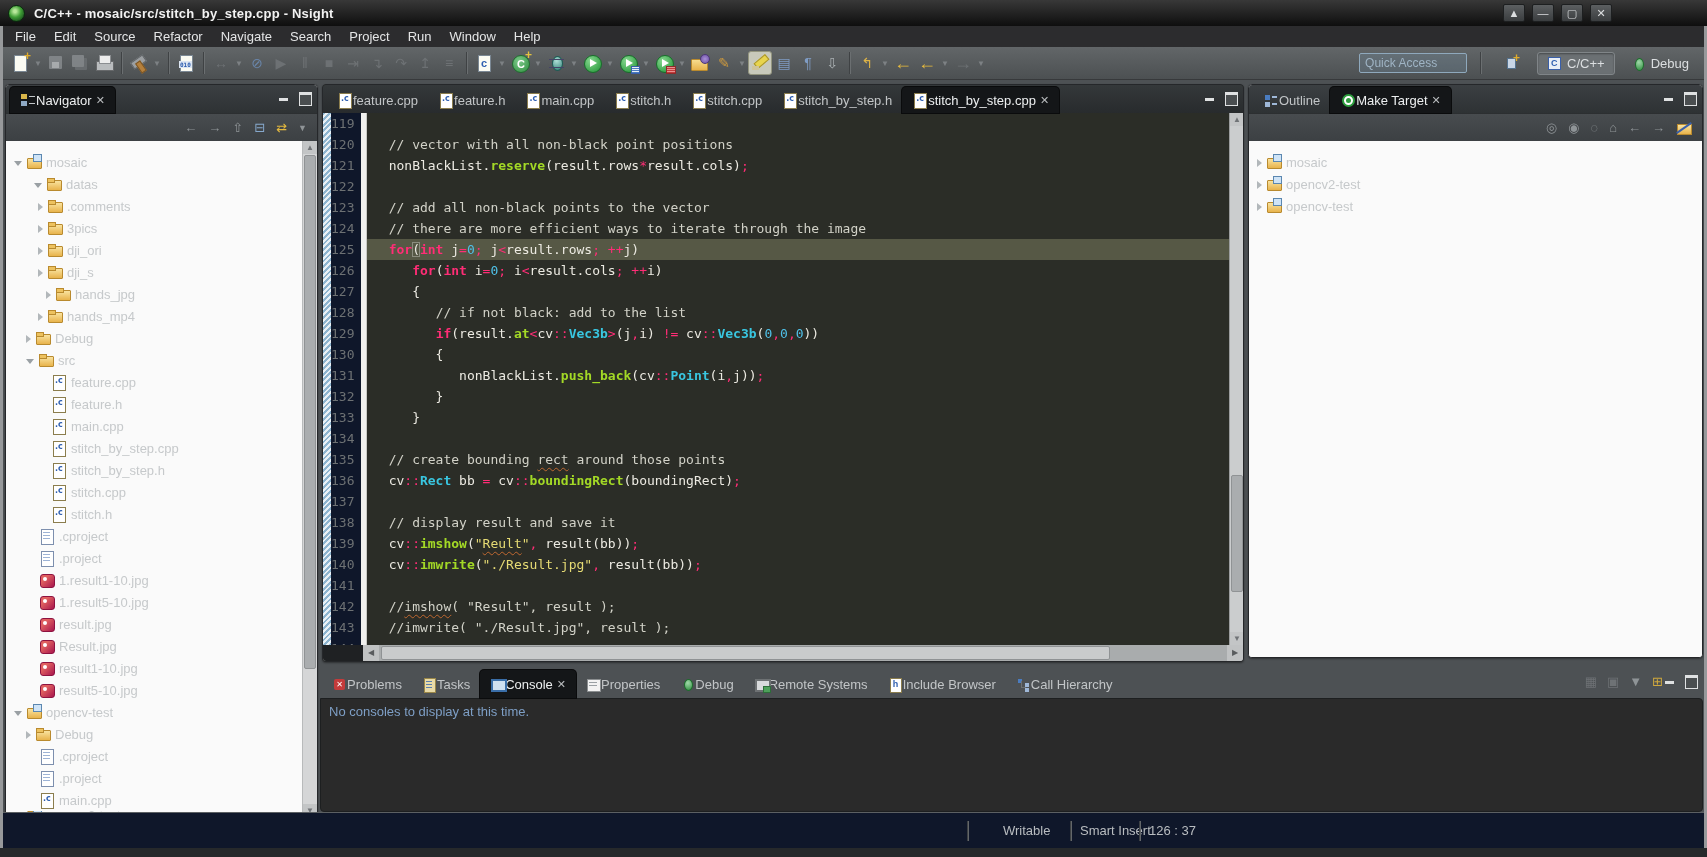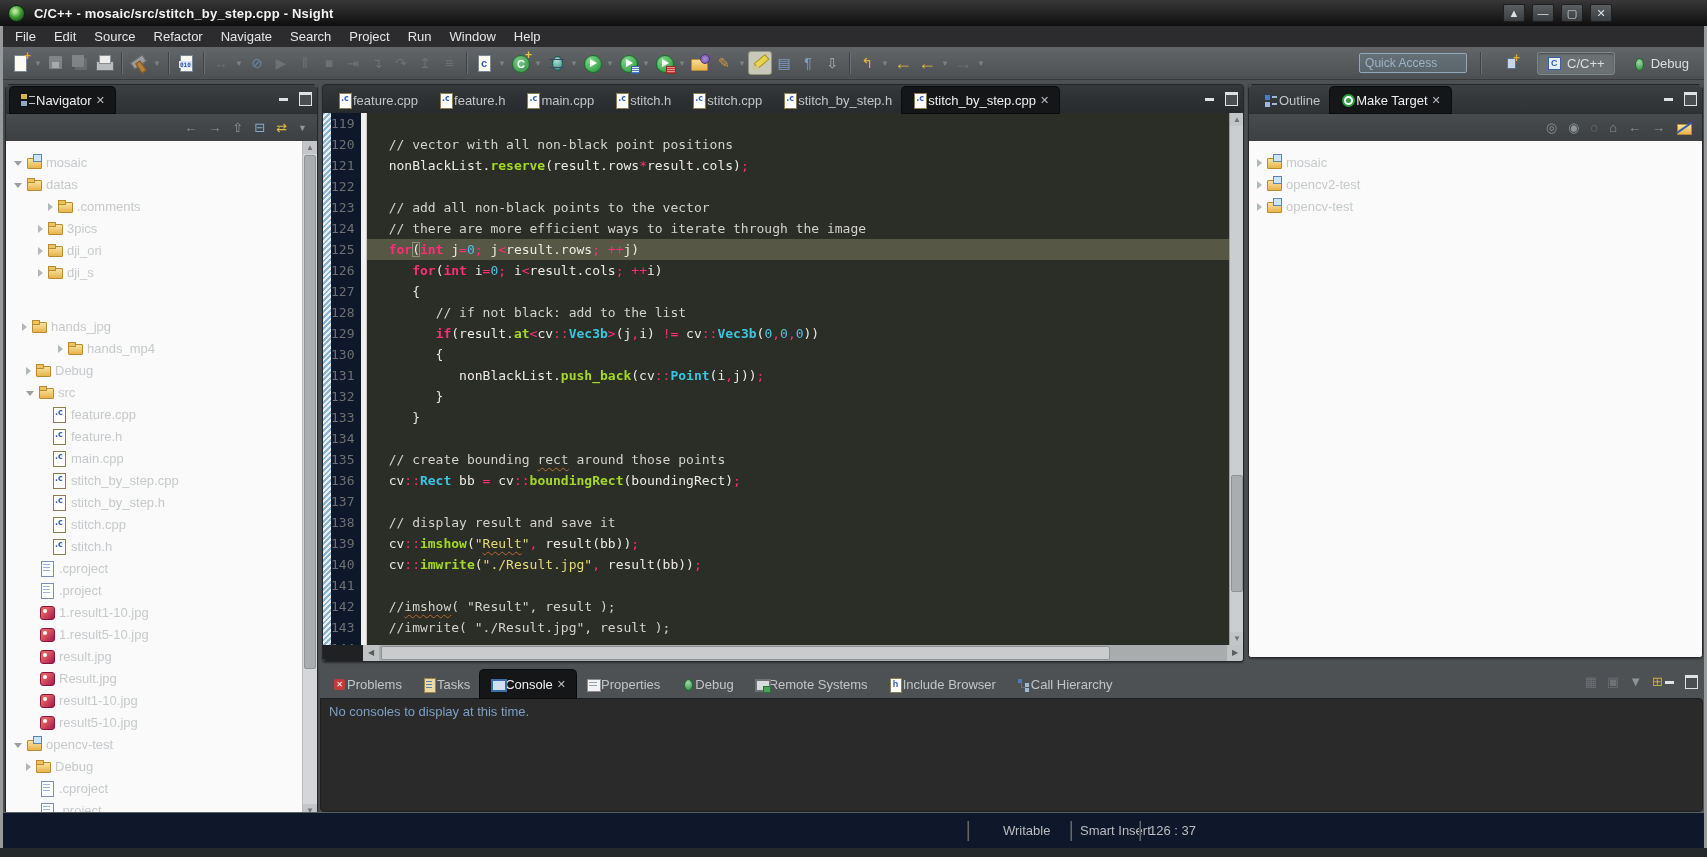--- a/index.html
+++ b/index.html
@@ -306,51 +306,51 @@
         <span class="pti" style="color: rgb(227, 184, 63);">⇄</span>
         <span class="pti" style="font-size: 9px;">▼</span>
       </div>
     <div id="nav-body">
       <div id="nav-tree">
           <div class="trow" style="padding-left: 8px;">
             <span class="exp open"></span>
             <span class="ei project"></span>
             <span class="tlabel">mosaic</span>
           </div>
-          <div class="trow" style="padding-left: 8px;">
+          <div class="trow" style="padding-left: 28px;">
             <span class="exp open"></span>
             <span class="ei folder"></span>
             <span class="tlabel">datas</span>
           </div>
-          <div class="trow" style="padding-left: 32px; margin-left: 10px;">
+          <div class="trow" style="padding-left: 32px;">
             <span class="exp closed"></span>
             <span class="ei folder"></span>
             <span class="tlabel">.comments</span>
           </div>
           <div class="trow" style="padding-left: 32px;">
             <span class="exp closed"></span>
             <span class="ei folder"></span>
             <span class="tlabel">3pics</span>
           </div>
           <div class="trow" style="padding-left: 32px;">
             <span class="exp closed"></span>
             <span class="ei folder"></span>
             <span class="tlabel">dji_ori</span>
           </div>
           <div class="trow" style="padding-left: 32px;">
             <span class="exp closed"></span>
             <span class="ei folder"></span>
             <span class="tlabel">dji_s</span>
           </div>
-          <div class="trow" style="padding-left: 16px; margin-top: 32px;">
+          <div class="trow" style="padding-left: 40px;">
             <span class="exp closed"></span>
             <span class="ei folder"></span>
             <span class="tlabel">hands_jpg</span>
           </div>
-          <div class="trow" style="padding-left: 32px; margin-left: 20px;">
+          <div class="trow" style="padding-left: 32px;">
             <span class="exp closed"></span>
             <span class="ei folder"></span>
             <span class="tlabel">hands_mp4</span>
           </div>
           <div class="trow" style="padding-left: 20px;">
             <span class="exp closed"></span>
             <span class="ei folder"></span>
             <span class="tlabel">Debug</span>
           </div>
           <div class="trow" style="padding-left: 20px;">

